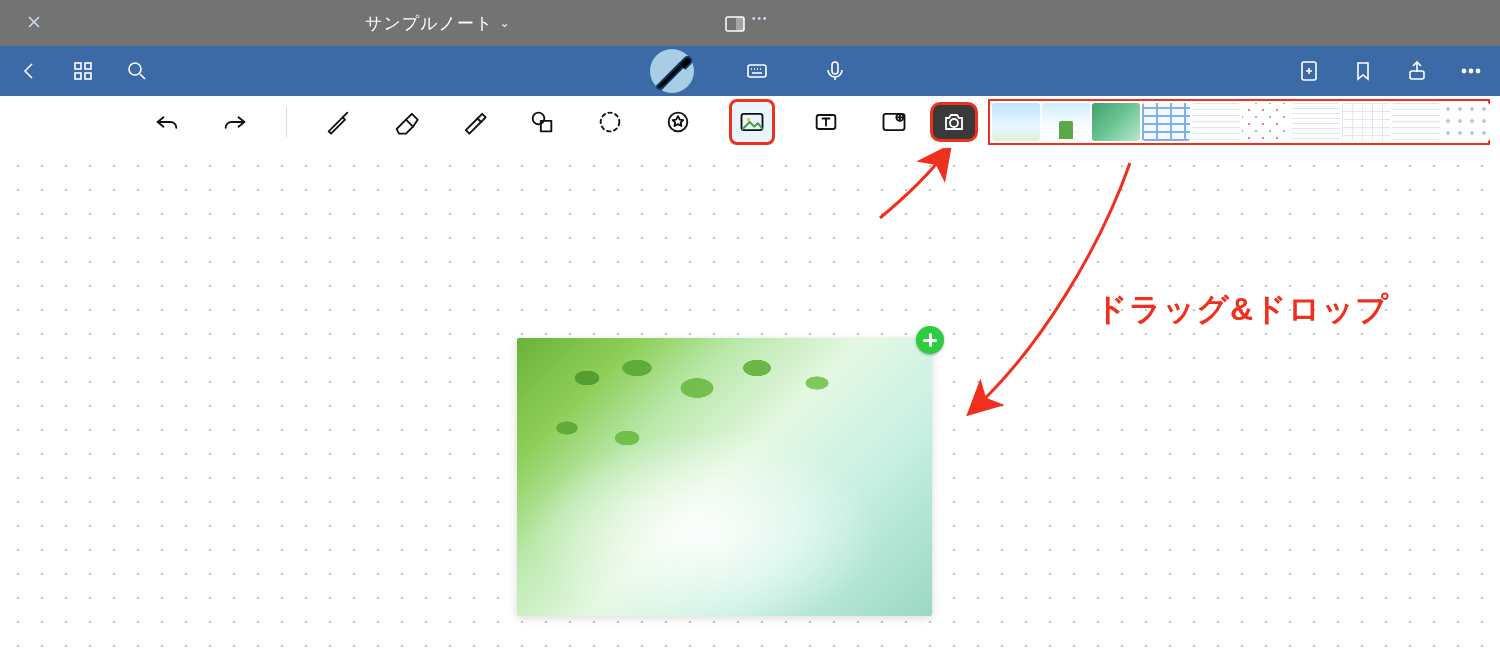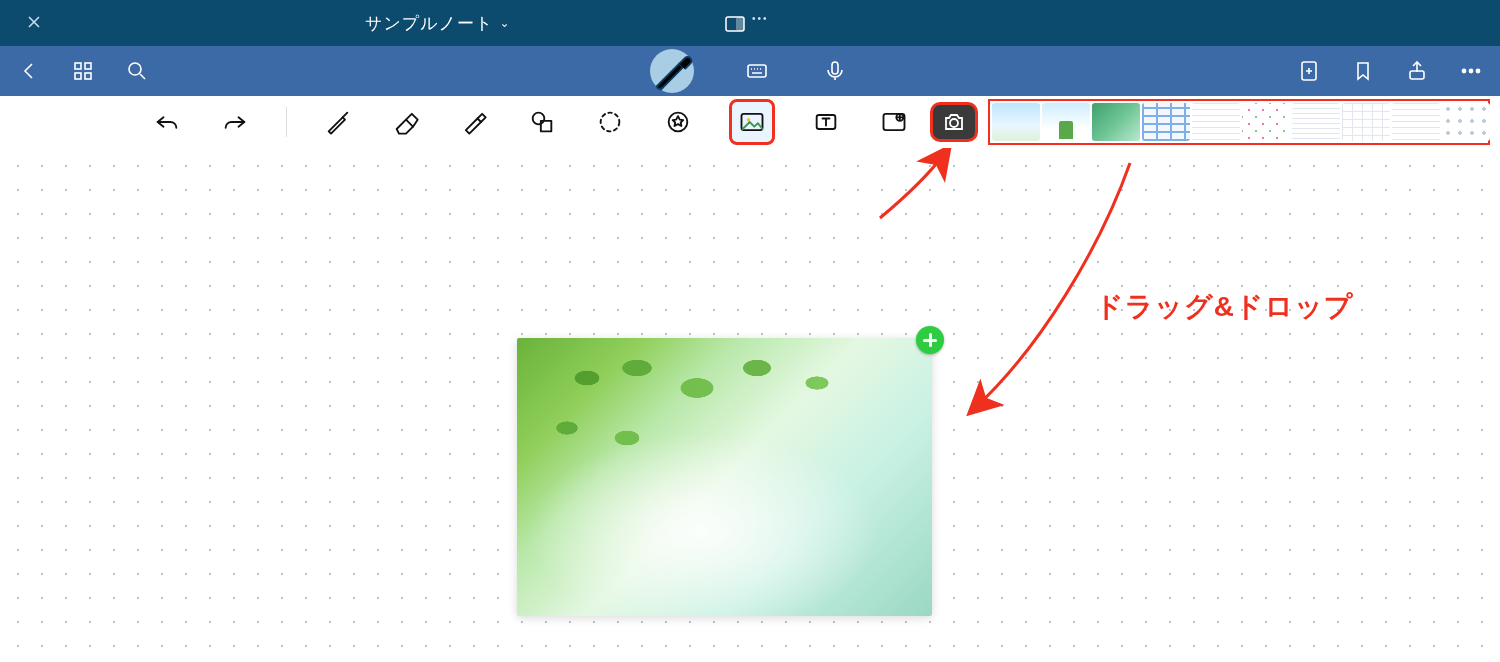--- a/index.html
+++ b/index.html
@@ -1,19 +1,19 @@
 <!DOCTYPE html>
 <html><head>
 <meta charset="utf-8">
 <style>
   * { box-sizing: border-box; margin: 0; padding: 0; }
   body { width: 1500px; height: 662px; font-family: -apple-system, "Hiragino Sans", sans-serif; overflow: hidden; position: relative; background: #fff; }
 
   
-  .titlebar { height: 46px; background: #0c4a6e; display: flex; align-items: center; position: relative; color: #fff; padding-left: 28px; }
+  .titlebar { height: 46px; background: #737373; display: flex; align-items: center; position: relative; color: #fff; padding-left: 28px; }
   .titlebar .close-x { position: absolute; left: 26px; top: 14px; width: 16px; height: 16px; color: #cfe0f4; cursor: pointer; }
   .titlebar .center { position: absolute; left: 50%; transform: translateX(-50%); display: flex; align-items: center; gap: 6px; font-size: 17px; letter-spacing: 1px; }
   .titlebar .center { position:absolute; left:365px; transform:none; }
   .titlebar .center .chev { font-size: 12px; opacity: .9; }
   .titlebar .dock-icon { position: absolute; left: 723px; top: 12px; width: 24px; height: 24px; display:flex;align-items:center;justify-content:center;}
   .titlebar .dots-mini { position: absolute; left: 752px; top: 13px; color:#cfe0f4; letter-spacing:2px; font-size:10px; }
 
   
   .maintoolbar { height: 50px; background: #3b6aa6; display: flex; align-items: center; justify-content: space-between; padding: 0 14px; }
   .tb-group { display: flex; align-items: center; gap: 24px; }
@@ -59,21 +59,21 @@
       radial-gradient(ellipse 30px 18px at 110px 100px, #6cbb44 40%, transparent 42%);
     opacity:.9;
   }
   .plus-badge { position:absolute; right:-12px; top:-12px; width:28px; height:28px; border-radius:50%; background:#2ecc40; display:flex;align-items:center;justify-content:center; box-shadow:0 1px 3px rgba(0,0,0,.3);}
   .plus-badge::before{content:""; position:absolute; width:14px; height:3px; background:#fff; border-radius:2px;}
   .plus-badge::after{content:""; position:absolute; width:3px; height:14px; background:#fff; border-radius:2px;}
 
   
   .anno { position:absolute; color:#f0301f; font-weight:700; font-family: "Hiragino Maru Gothic ProN","Hiragino Sans",sans-serif; letter-spacing:1px; }
   .anno1 { left:635px; top:60px; font-size:32px; }
-  .anno2 { left:1095px; top:140px; font-size:28px; }
+  .anno2 { left:1095px; top:140px; font-size:32px; }
 
   
   .arrows { position:absolute; inset:0; pointer-events:none; }
 
 </style>
 </head>
 <body>
 
 <div class="titlebar">
   <div class="close-x">

